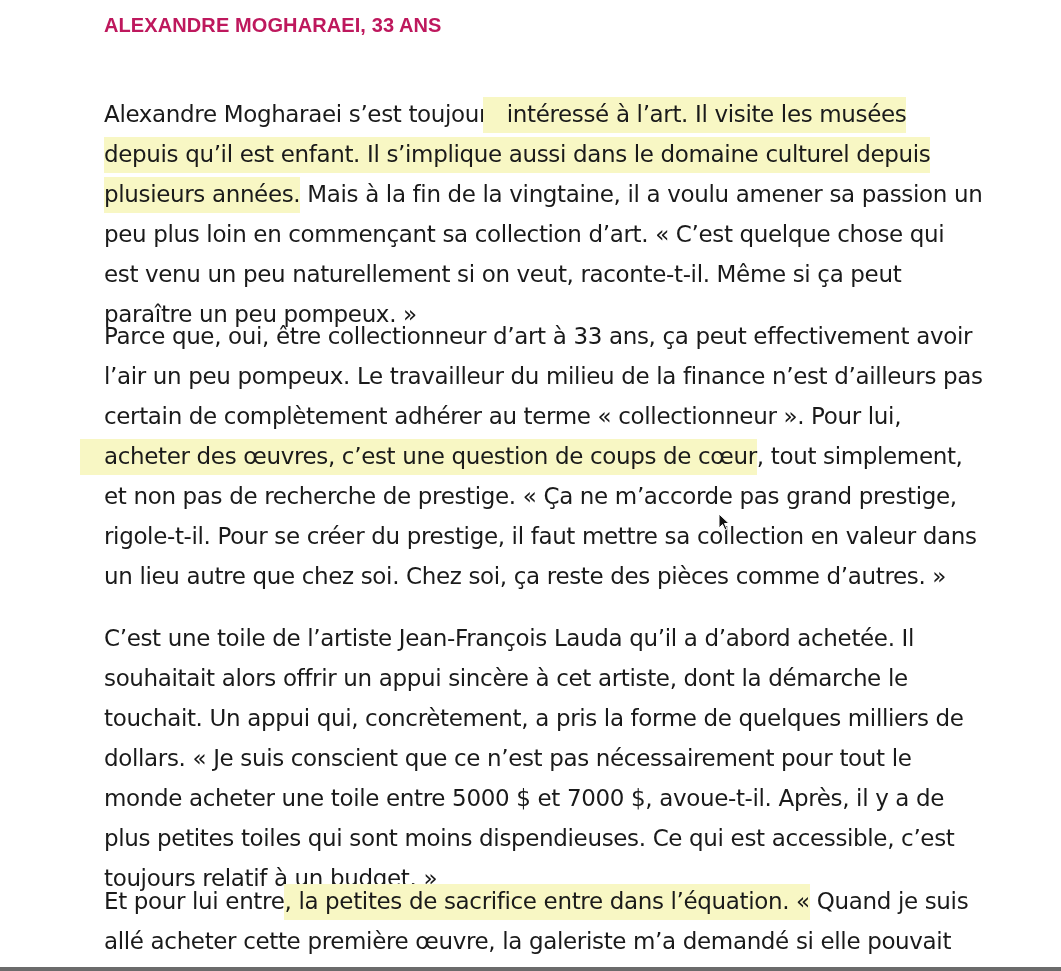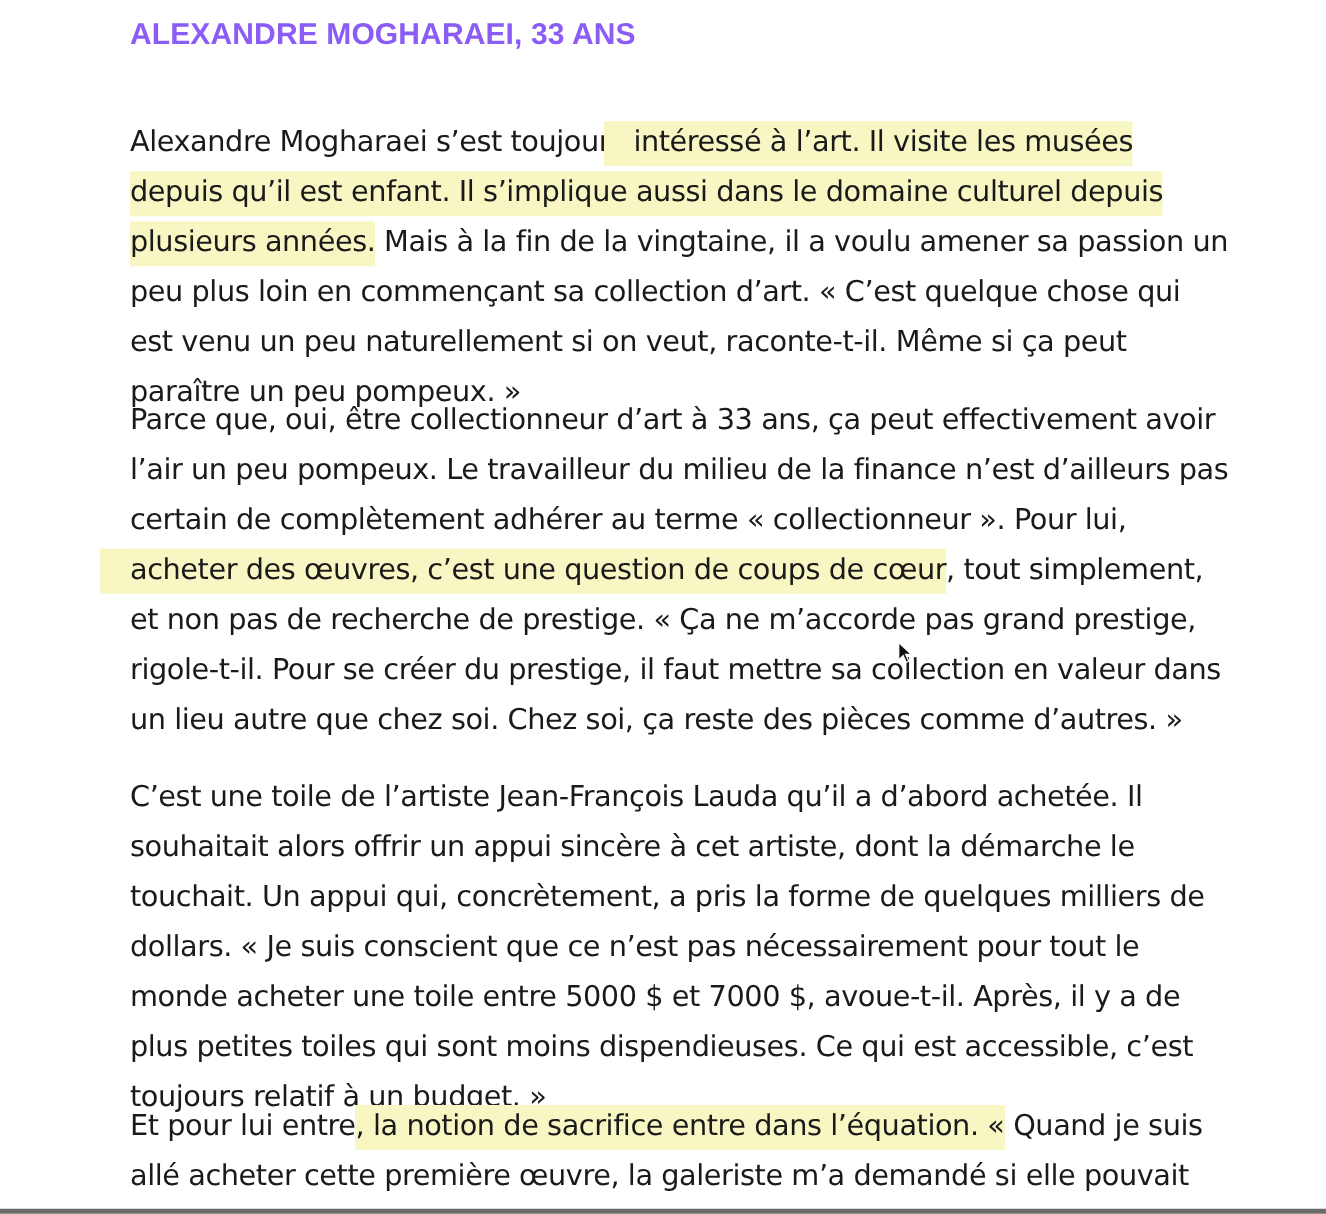--- a/index.html
+++ b/index.html
@@ -2,22 +2,22 @@
 <html><head>
 <meta charset="utf-8">
 <style>
   html, body { margin: 0; padding: 0; }
   body {
     width: 1061px; height: 971px; overflow: hidden; background: #ffffff;
     font-family: "DejaVu Sans", sans-serif; color: #1a1a1a; position: relative;
   }
   .heading {
     position: absolute; left: 104px; top: 14px;
-    font-family: "Liberation Sans", sans-serif; font-weight: 700; font-size: 24px;
-    letter-spacing: 0.1px; color: #8b5cf6;
+    font-family: "Liberation Sans", sans-serif; font-weight: 700; font-size: 20px;
+    letter-spacing: 0.1px; color: #be185d;
   }
   .para {
     position: absolute; left: 104px; width: 880px;
     font-size: 23px; line-height: 40px; letter-spacing: -0.35px; margin: 0;
   }
   .hl { background: #f8f7c4; padding: 4px 0 6px 0; box-shadow: -24px 0 0 #f8f7c4; }
   .hl.tight { box-shadow: none; }
   .cursor { position: absolute; left: 718px; top: 513px; width: 12px; height: 18px; }
   .bottom-bar { position: absolute; left: 0; top: 967px; width: 1061px; height: 4px; background: #6b6b6b; }
 </style>
@@ -26,20 +26,20 @@
 
 <div>
   <div class="heading">ALEXANDRE MOGHARAEI, 33 ANS</div>
 
   <p class="para" style="top:94px"><span>Alexandre Mogharaei s’est toujours </span><span class="hl">intéressé à l’art. Il visite les musées depuis qu’il est enfant. Il s’implique aussi dans le domaine culturel depuis plusieurs années.</span><span> Mais à la fin de la vingtaine, il a voulu amener sa passion un peu plus loin en commençant sa collection d’art. « C’est quelque chose qui est venu un peu naturellement si on veut, raconte-t-il. Même si ça peut paraître un peu pompeux. »</span></p>
 
   <p class="para" style="top:316px"><span>Parce que, oui, être collectionneur d’art à 33 ans, ça peut effectivement avoir l’air un peu pompeux. Le travailleur du milieu de la finance n’est d’ailleurs pas certain de complètement adhérer au terme « collectionneur ». Pour lui, </span><span class="hl">acheter des œuvres, c’est une question de coups de cœur</span><span>, tout simplement, et non pas de recherche de prestige. « Ça ne m’accorde pas grand prestige, rigole-t-il. Pour se créer du prestige, il faut mettre sa collection en valeur dans un lieu autre que chez soi. Chez soi, ça reste des pièces comme d’autres. »</span></p>
 
   <p class="para" style="top:618px"><span>C’est une toile de l’artiste Jean-François Lauda qu’il a d’abord achetée. Il souhaitait alors offrir un appui sincère à cet artiste, dont la démarche le touchait. Un appui qui, concrètement, a pris la forme de quelques milliers de dollars. « Je suis conscient que ce n’est pas nécessairement pour tout le monde acheter une toile entre 5000 $ et 7000 $, avoue-t-il. Après, il y a de plus petites toiles qui sont moins dispendieuses. Ce qui est accessible, c’est toujours relatif à un budget. »</span></p>
 
-  <p class="para" style="top:881px"><span>Et pour lui entre</span><span class="hl tight">, la notion de sacrifice entre dans l’équation. «</span><span> Quand je suis allé acheter cette première œuvre, la galeriste m’a demandé si elle pouvait</span></p>
+  <p class="para" style="top:881px"><span>Et pour lui entre</span><span class="hl tight">, la petites de sacrifice entre dans l’équation. «</span><span> Quand je suis allé acheter cette première œuvre, la galeriste m’a demandé si elle pouvait</span></p>
 </div>
 
 <svg class="cursor" viewBox="0 0 12 18">
   <path d="M1 1 L1 15 L4.5 11.5 L7 17 L9 16 L6.5 10.5 L11 10.5 Z" fill="#111" stroke="#fff" stroke-width="1"></path>
 </svg>
 
 <div class="bottom-bar"></div>
 
 </body></html>

